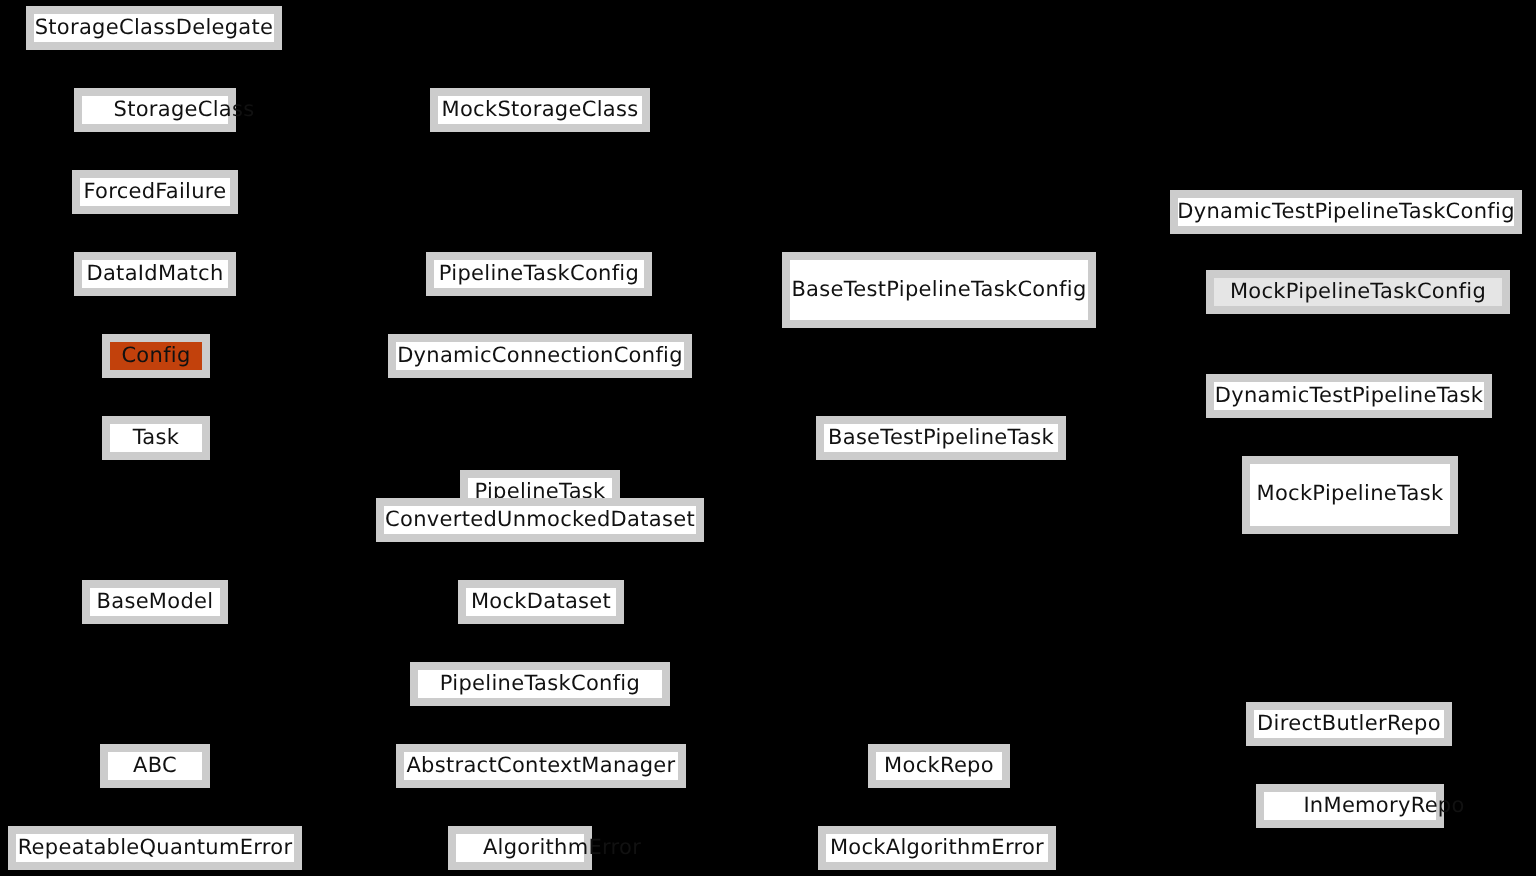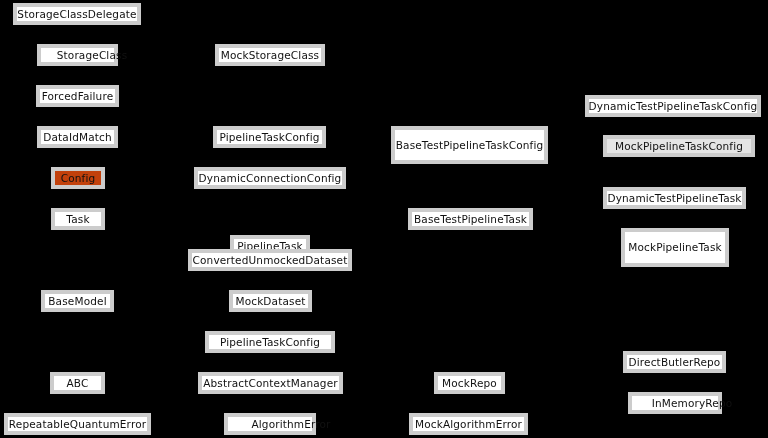--- a/index.html
+++ b/index.html
@@ -56,15 +56,15 @@
     <div class="node" style="left: 188px; top: 249px; width: 164px; height: 22px; background: rgb(255, 255, 255); border-color: rgb(204, 204, 204); color: rgb(17, 17, 17);">ConvertedUnmockedDataset</div>
     <div class="node" style="left: 41px; top: 290px; width: 73px; height: 22px; background: rgb(255, 255, 255); border-color: rgb(204, 204, 204); color: rgb(17, 17, 17);">BaseModel</div>
     <div class="node" style="left: 229px; top: 290px; width: 83px; height: 22px; background: rgb(255, 255, 255); border-color: rgb(204, 204, 204); color: rgb(17, 17, 17);">MockDataset</div>
     <div class="node" style="left: 205px; top: 331px; width: 130px; height: 22px; background: rgb(255, 255, 255); border-color: rgb(204, 204, 204); color: rgb(17, 17, 17);">PipelineTaskConfig</div>
     <div class="node" style="left: 623px; top: 351px; width: 103px; height: 22px; background: rgb(255, 255, 255); border-color: rgb(204, 204, 204); color: rgb(17, 17, 17);">DirectButlerRepo</div>
     <div class="node" style="left: 50px; top: 372px; width: 55px; height: 22px; background: rgb(255, 255, 255); border-color: rgb(204, 204, 204); color: rgb(17, 17, 17);">ABC</div>
     <div class="node" style="left: 198px; top: 372px; width: 145px; height: 22px; background: rgb(255, 255, 255); border-color: rgb(204, 204, 204); color: rgb(17, 17, 17);">AbstractContextManager</div>
     <div class="node" style="left: 434px; top: 372px; width: 71px; height: 22px; background: rgb(255, 255, 255); border-color: rgb(204, 204, 204); color: rgb(17, 17, 17);">MockRepo</div>
     <div class="node" style="left: 628px; top: 392px; width: 94px; height: 22px; background: rgb(255, 255, 255); border-color: rgb(204, 204, 204); color: rgb(17, 17, 17); padding-left: 34px;">InMemoryRepo</div>
     <div class="node" style="left: 4px; top: 413px; width: 147px; height: 22px; background: rgb(255, 255, 255); border-color: rgb(204, 204, 204); color: rgb(17, 17, 17);">RepeatableQuantumError</div>
-    <div class="node" style="left: 224px; top: 413px; width: 92px; height: 22px; background: rgb(255, 255, 255); border-color: rgb(204, 204, 204); color: rgb(17, 17, 17); padding-left: 42px;">AlgorithmError</div>
+    <div class="node" style="left: 224px; top: 413px; width: 72px; height: 22px; background: rgb(255, 255, 255); border-color: rgb(204, 204, 204); color: rgb(17, 17, 17); padding-left: 42px;">AlgorithmError</div>
     <div class="node" style="left: 409px; top: 413px; width: 119px; height: 22px; background: rgb(255, 255, 255); border-color: rgb(204, 204, 204); color: rgb(17, 17, 17);">MockAlgorithmError</div>
   </div>
 
 </body></html>

